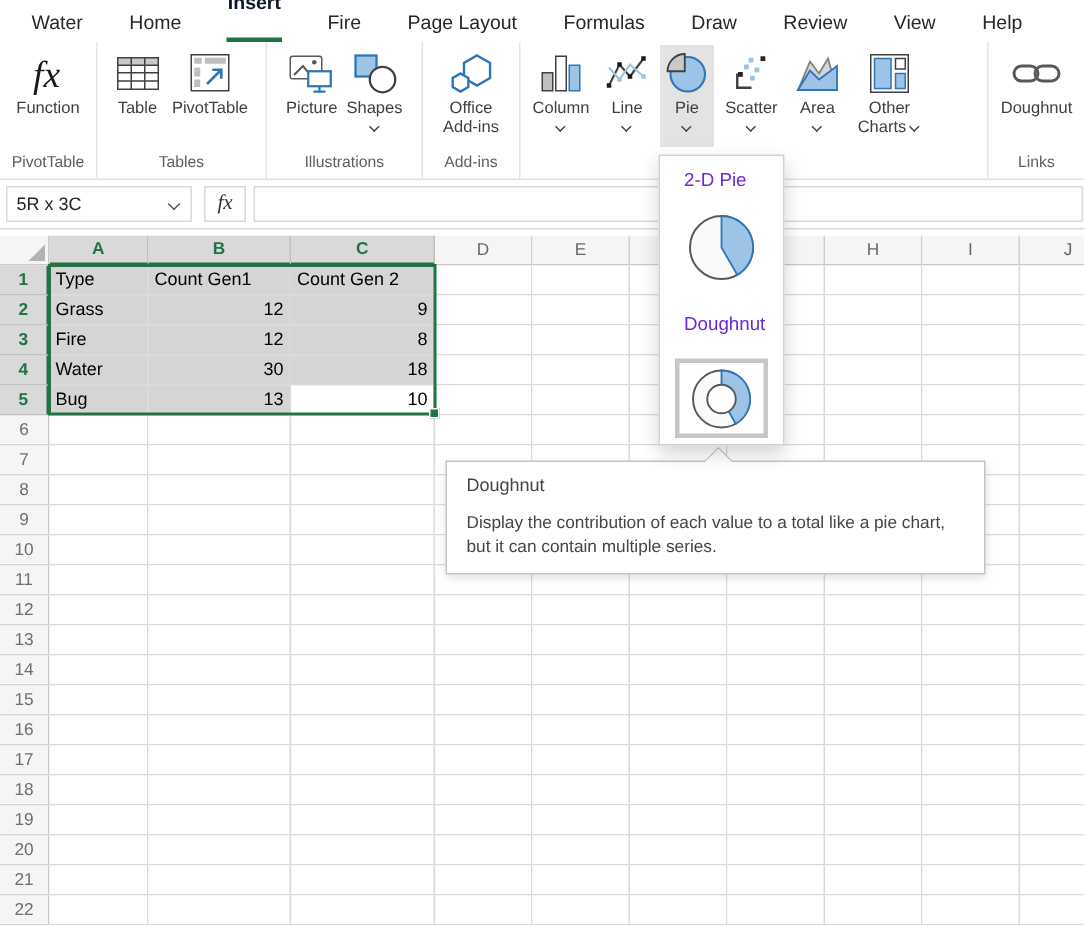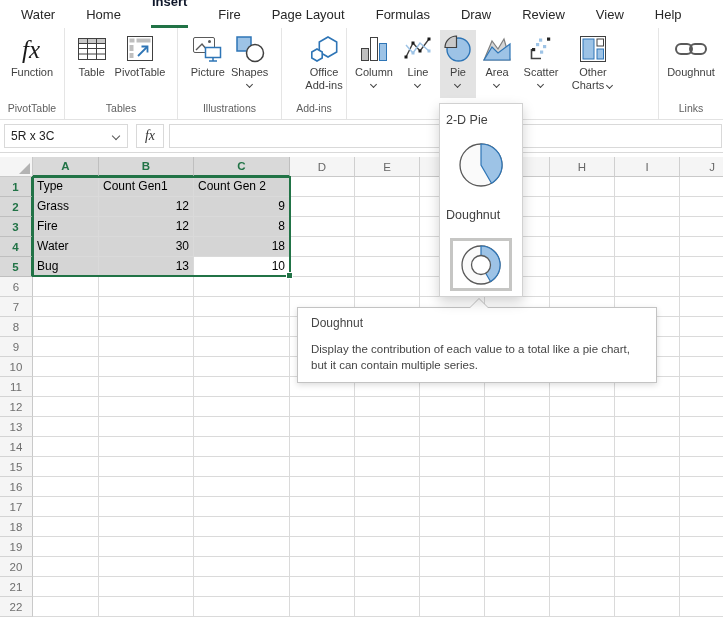--- a/index.html
+++ b/index.html
@@ -74,21 +74,21 @@
   .g-cell.num { text-align:right; }
   .sel-box { position:absolute; left:32px; top:19px; width:259px; height:101px;
     border:2px solid #217346; pointer-events:none; }
   .sel-box::after { content:""; position:absolute; right:-4px; bottom:-4px; width:5px; height:5px;
     background:#217346; border:1px solid #fff; }
 
   
   .dropdown { position:absolute; left:439px; top:103px; width:84px; height:194px;
     background:#fff; border:1px solid #D1D1D1; box-shadow:0 5px 12px rgba(0,0,0,.18);
     z-index:50; }
-  .dd-title { margin:9px 0 0 6px; font-size:12.5px; color:#404040; line-height:15px; white-space:nowrap; }
+  .dd-title { margin:9px 0 0 16px; font-size:12.5px; color:#6d28d9; line-height:15px; white-space:nowrap; }
   .dd-title.t2 { margin-top:16px; }
   .dd-opt { margin-top:14px; display:flex; justify-content:center; align-items:center; cursor:default; }
   .dd-opt.hover-box { width:62px; height:53px; border:3px solid #C6C6C4; background:#fff;
     margin:15px auto 0; }
 
   
   .tooltip { position:absolute; left:297px; top:307px; width:360px; background:#fff;
     border:1px solid #C3C3C3; box-shadow:0 2px 6px rgba(0,0,0,.14); z-index:45;
     padding:8px 13px 9px; }
   .tooltip::before { content:""; position:absolute; top:-10px; left:171px;
@@ -179,21 +179,21 @@
             <rect x="2" y="2" width="14" height="14" fill="#9DC3E6" stroke="#2E75B6" stroke-width="1.5"></rect>
             <circle cx="20" cy="18" r="8.5" fill="#fff" stroke="#404040" stroke-width="1.5"></circle>
           </svg>
         </span>
         <span class="rlbl">Shapes</span>
         <span class="chev"></span>
       </div>
       <div class="glabel">Illustrations</div>
     </div>
 
-    <div class="rgroup" style="width:65px;justify-content:flex-end;">
+    <div class="rgroup" style="width:65px;">
       <div class="rbtn twoline">
         <span class="ric">
           <svg width="34" height="30">
             <polygon points="21,3 29.7,8 29.7,18 21,23 12.3,18 12.3,8" fill="#fff" stroke="#2E75B6" stroke-width="1.6"></polygon>
             <polygon points="10,15 15.2,18 15.2,24 10,27 4.8,24 4.8,18" fill="#fff" stroke="#2E75B6" stroke-width="1.6"></polygon>
           </svg>
         </span>
         <span class="rlbl" style="width:44px;">Office Add-ins</span>
       </div>
       <div class="glabel">Add-ins</div>
@@ -230,43 +230,43 @@
       <div class="rbtn pie-active" style="width:36px;">
         <span class="ric">
           <svg width="30" height="30">
             <circle cx="15.5" cy="15.5" r="11.5" fill="#9DC3E6" stroke="#2E75B6" stroke-width="1.4"></circle>
             <path d="M13.5 13.5 L13.5 2 A11.5 11.5 0 0 0 2 13.5 Z" fill="#C9C9C9" stroke="#404040" stroke-width="1.2"></path>
           </svg>
         </span>
         <span class="rlbl">Pie</span>
         <span class="chev"></span>
       </div>
-      <div class="rbtn" style="width:38px;">
-        <span class="ric">
-          <svg width="30" height="28">
-            <path d="M2 25 L10 6 L16 14 L22 4 L28 25 Z" fill="#D6D6D6" stroke="#7F7F7F" stroke-width="1.2"></path>
-            <path d="M2 25 L10 12 L16 18 L28 9 L28 25 Z" fill="#9DC3E6" stroke="#2E75B6" stroke-width="1.2"></path>
-          </svg>
-        </span>
-        <span class="rlbl">Area</span>
-        <span class="chev"></span>
-      </div>
       <div class="rbtn" style="width:46px;">
         <span class="ric">
           <svg width="28" height="28">
             <path d="M4.5 14 V23.5 H14" fill="none" stroke="#404040" stroke-width="1.6"></path>
             <rect x="20" y="2.5" width="3.2" height="3.2" fill="#262626"></rect>
             <rect x="12" y="3.5" width="3.2" height="3.2" fill="#9DC3E6"></rect>
             <rect x="9" y="8" width="3.2" height="3.2" fill="#9DC3E6"></rect>
             <rect x="16" y="10" width="3.2" height="3.2" fill="#9DC3E6"></rect>
             <rect x="5" y="13" width="3.2" height="3.2" fill="#262626"></rect>
             <rect x="13" y="15.5" width="3.2" height="3.2" fill="#9DC3E6"></rect>
           </svg>
         </span>
         <span class="rlbl">Scatter</span>
+        <span class="chev"></span>
+      </div>
+      <div class="rbtn" style="width:38px;">
+        <span class="ric">
+          <svg width="30" height="28">
+            <path d="M2 25 L10 6 L16 14 L22 4 L28 25 Z" fill="#D6D6D6" stroke="#7F7F7F" stroke-width="1.2"></path>
+            <path d="M2 25 L10 12 L16 18 L28 9 L28 25 Z" fill="#9DC3E6" stroke="#2E75B6" stroke-width="1.2"></path>
+          </svg>
+        </span>
+        <span class="rlbl">Area</span>
         <span class="chev"></span>
       </div>
       <div class="rbtn twoline" style="width:54px;">
         <span class="ric">
           <svg width="28" height="28">
             <rect x="1.5" y="1.5" width="25" height="25" fill="#fff" stroke="#404040"></rect>
             <rect x="4" y="4" width="11" height="20" fill="#9DC3E6" stroke="#2E75B6"></rect>
             <rect x="18" y="4" width="6.5" height="7" fill="#fff" stroke="#404040"></rect>
             <rect x="18" y="14" width="6.5" height="10" fill="#9DC3E6" stroke="#2E75B6"></rect>
           </svg>

